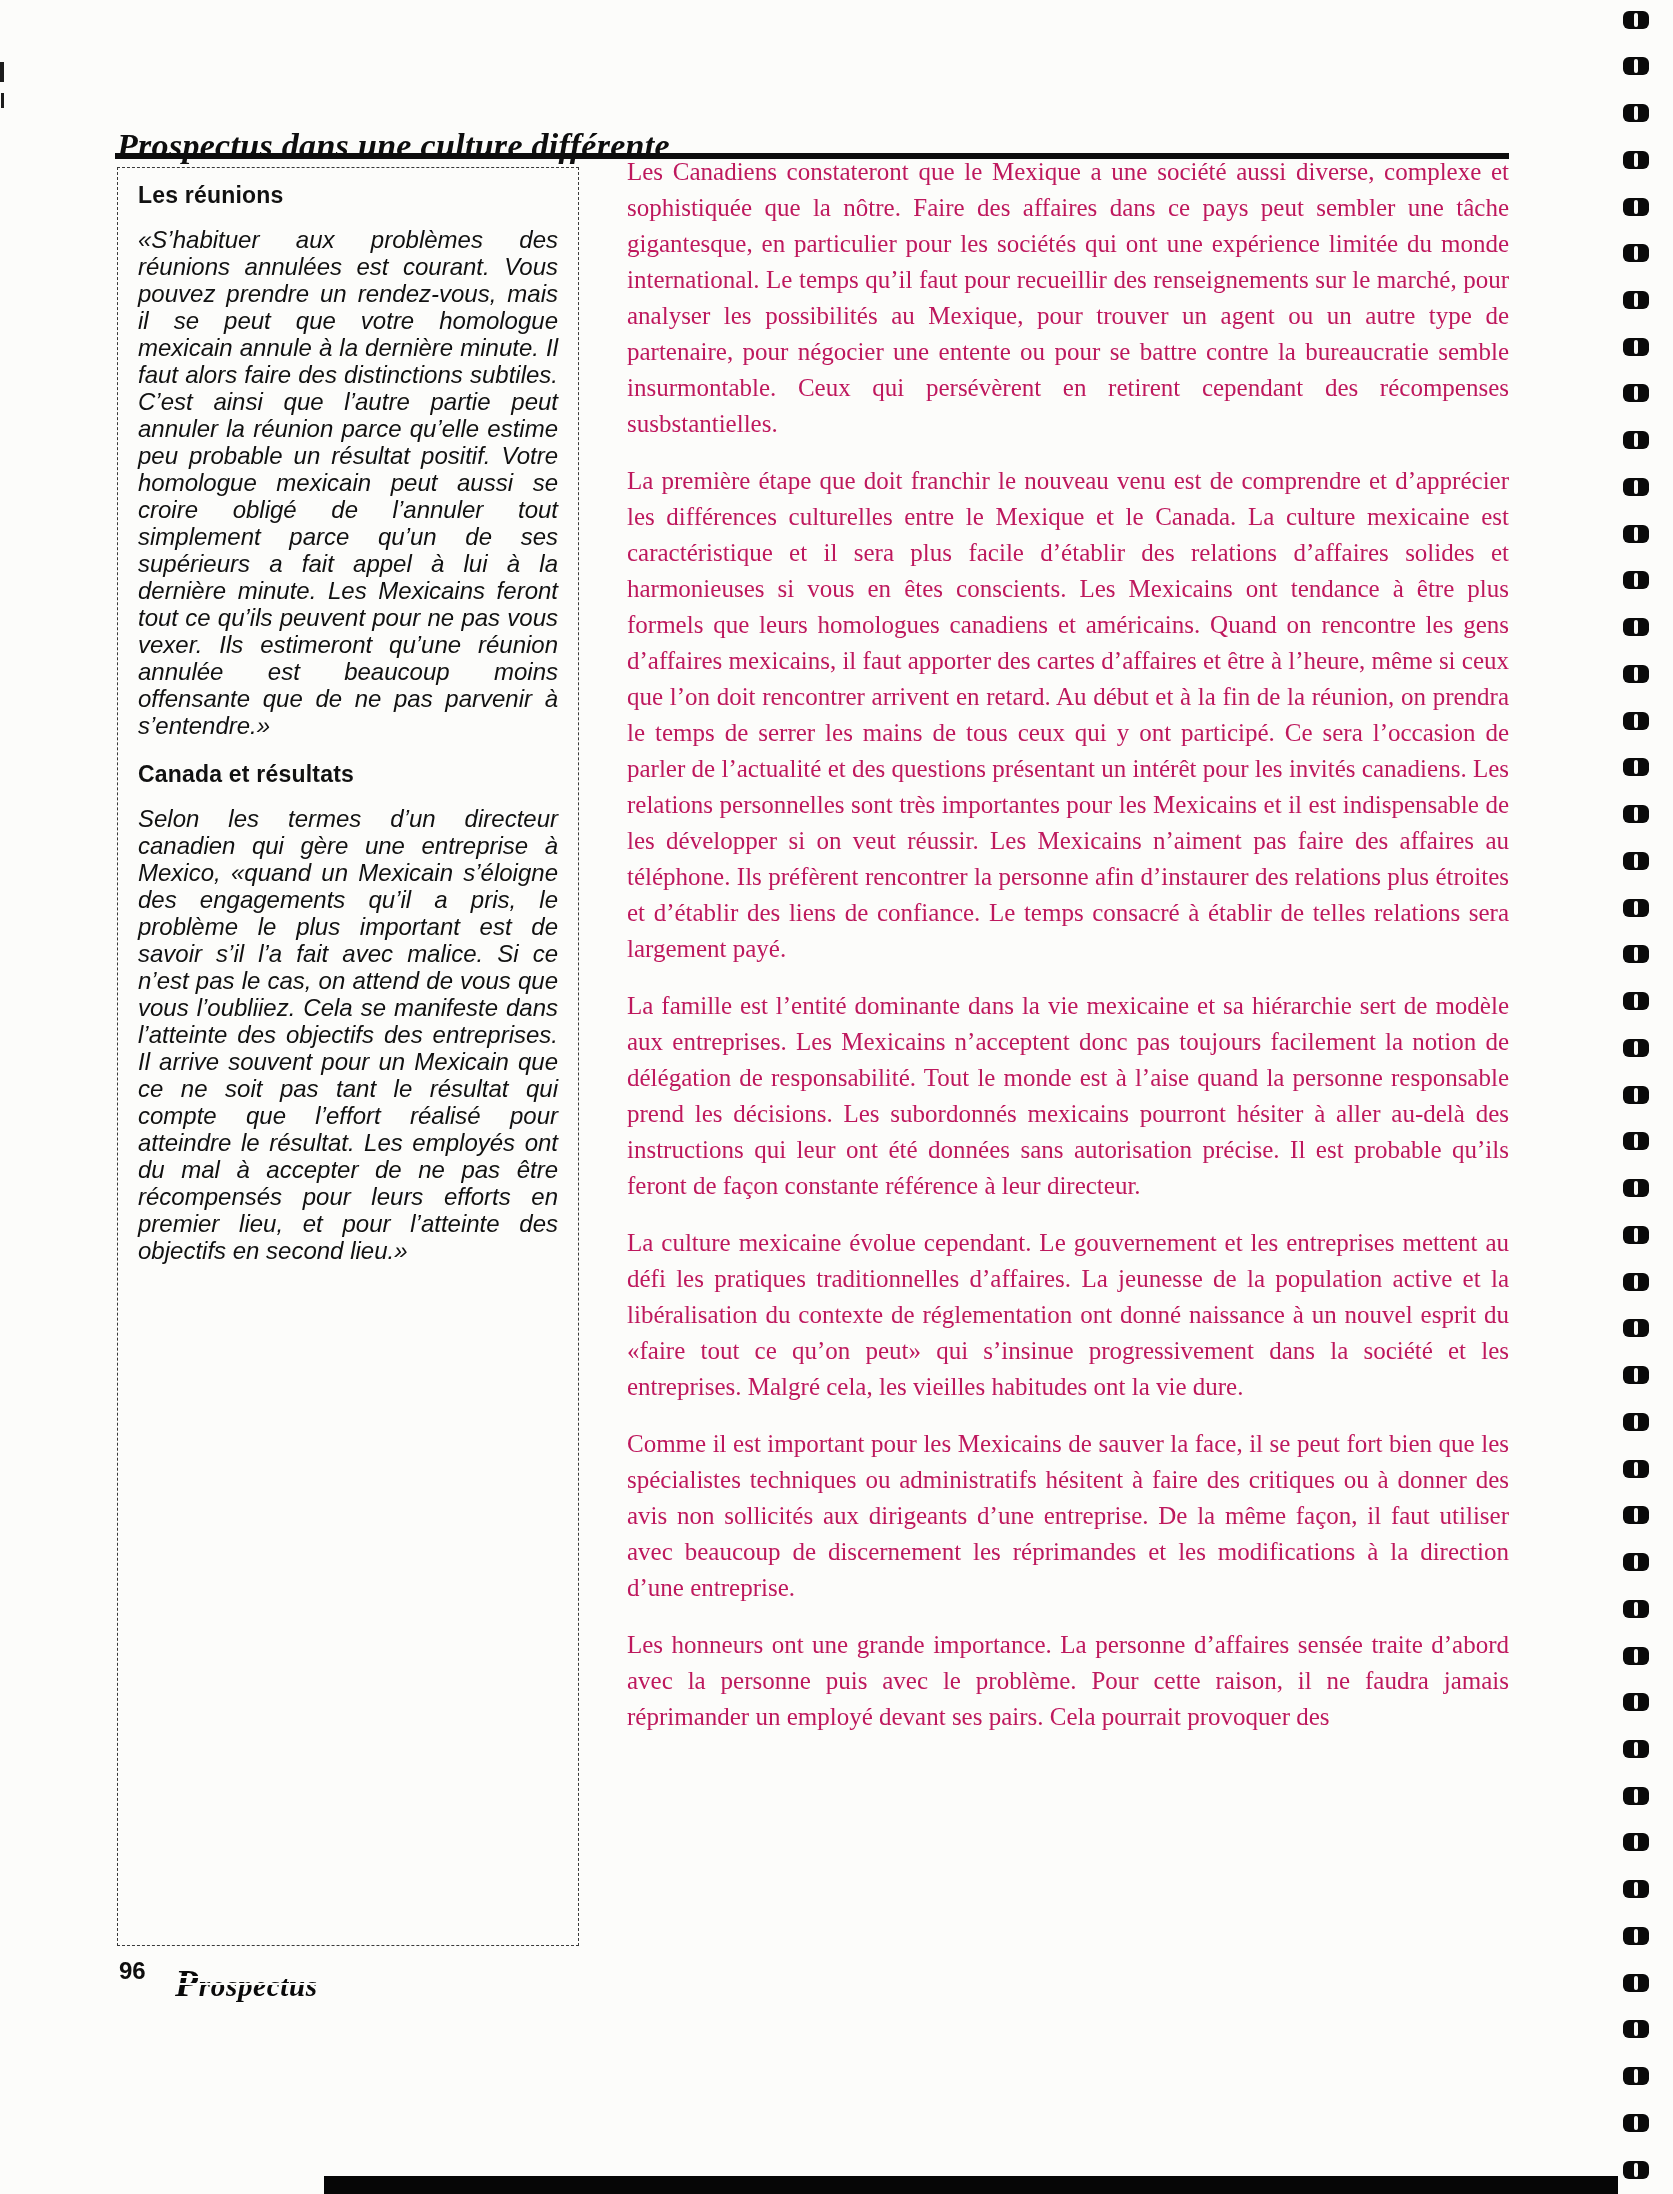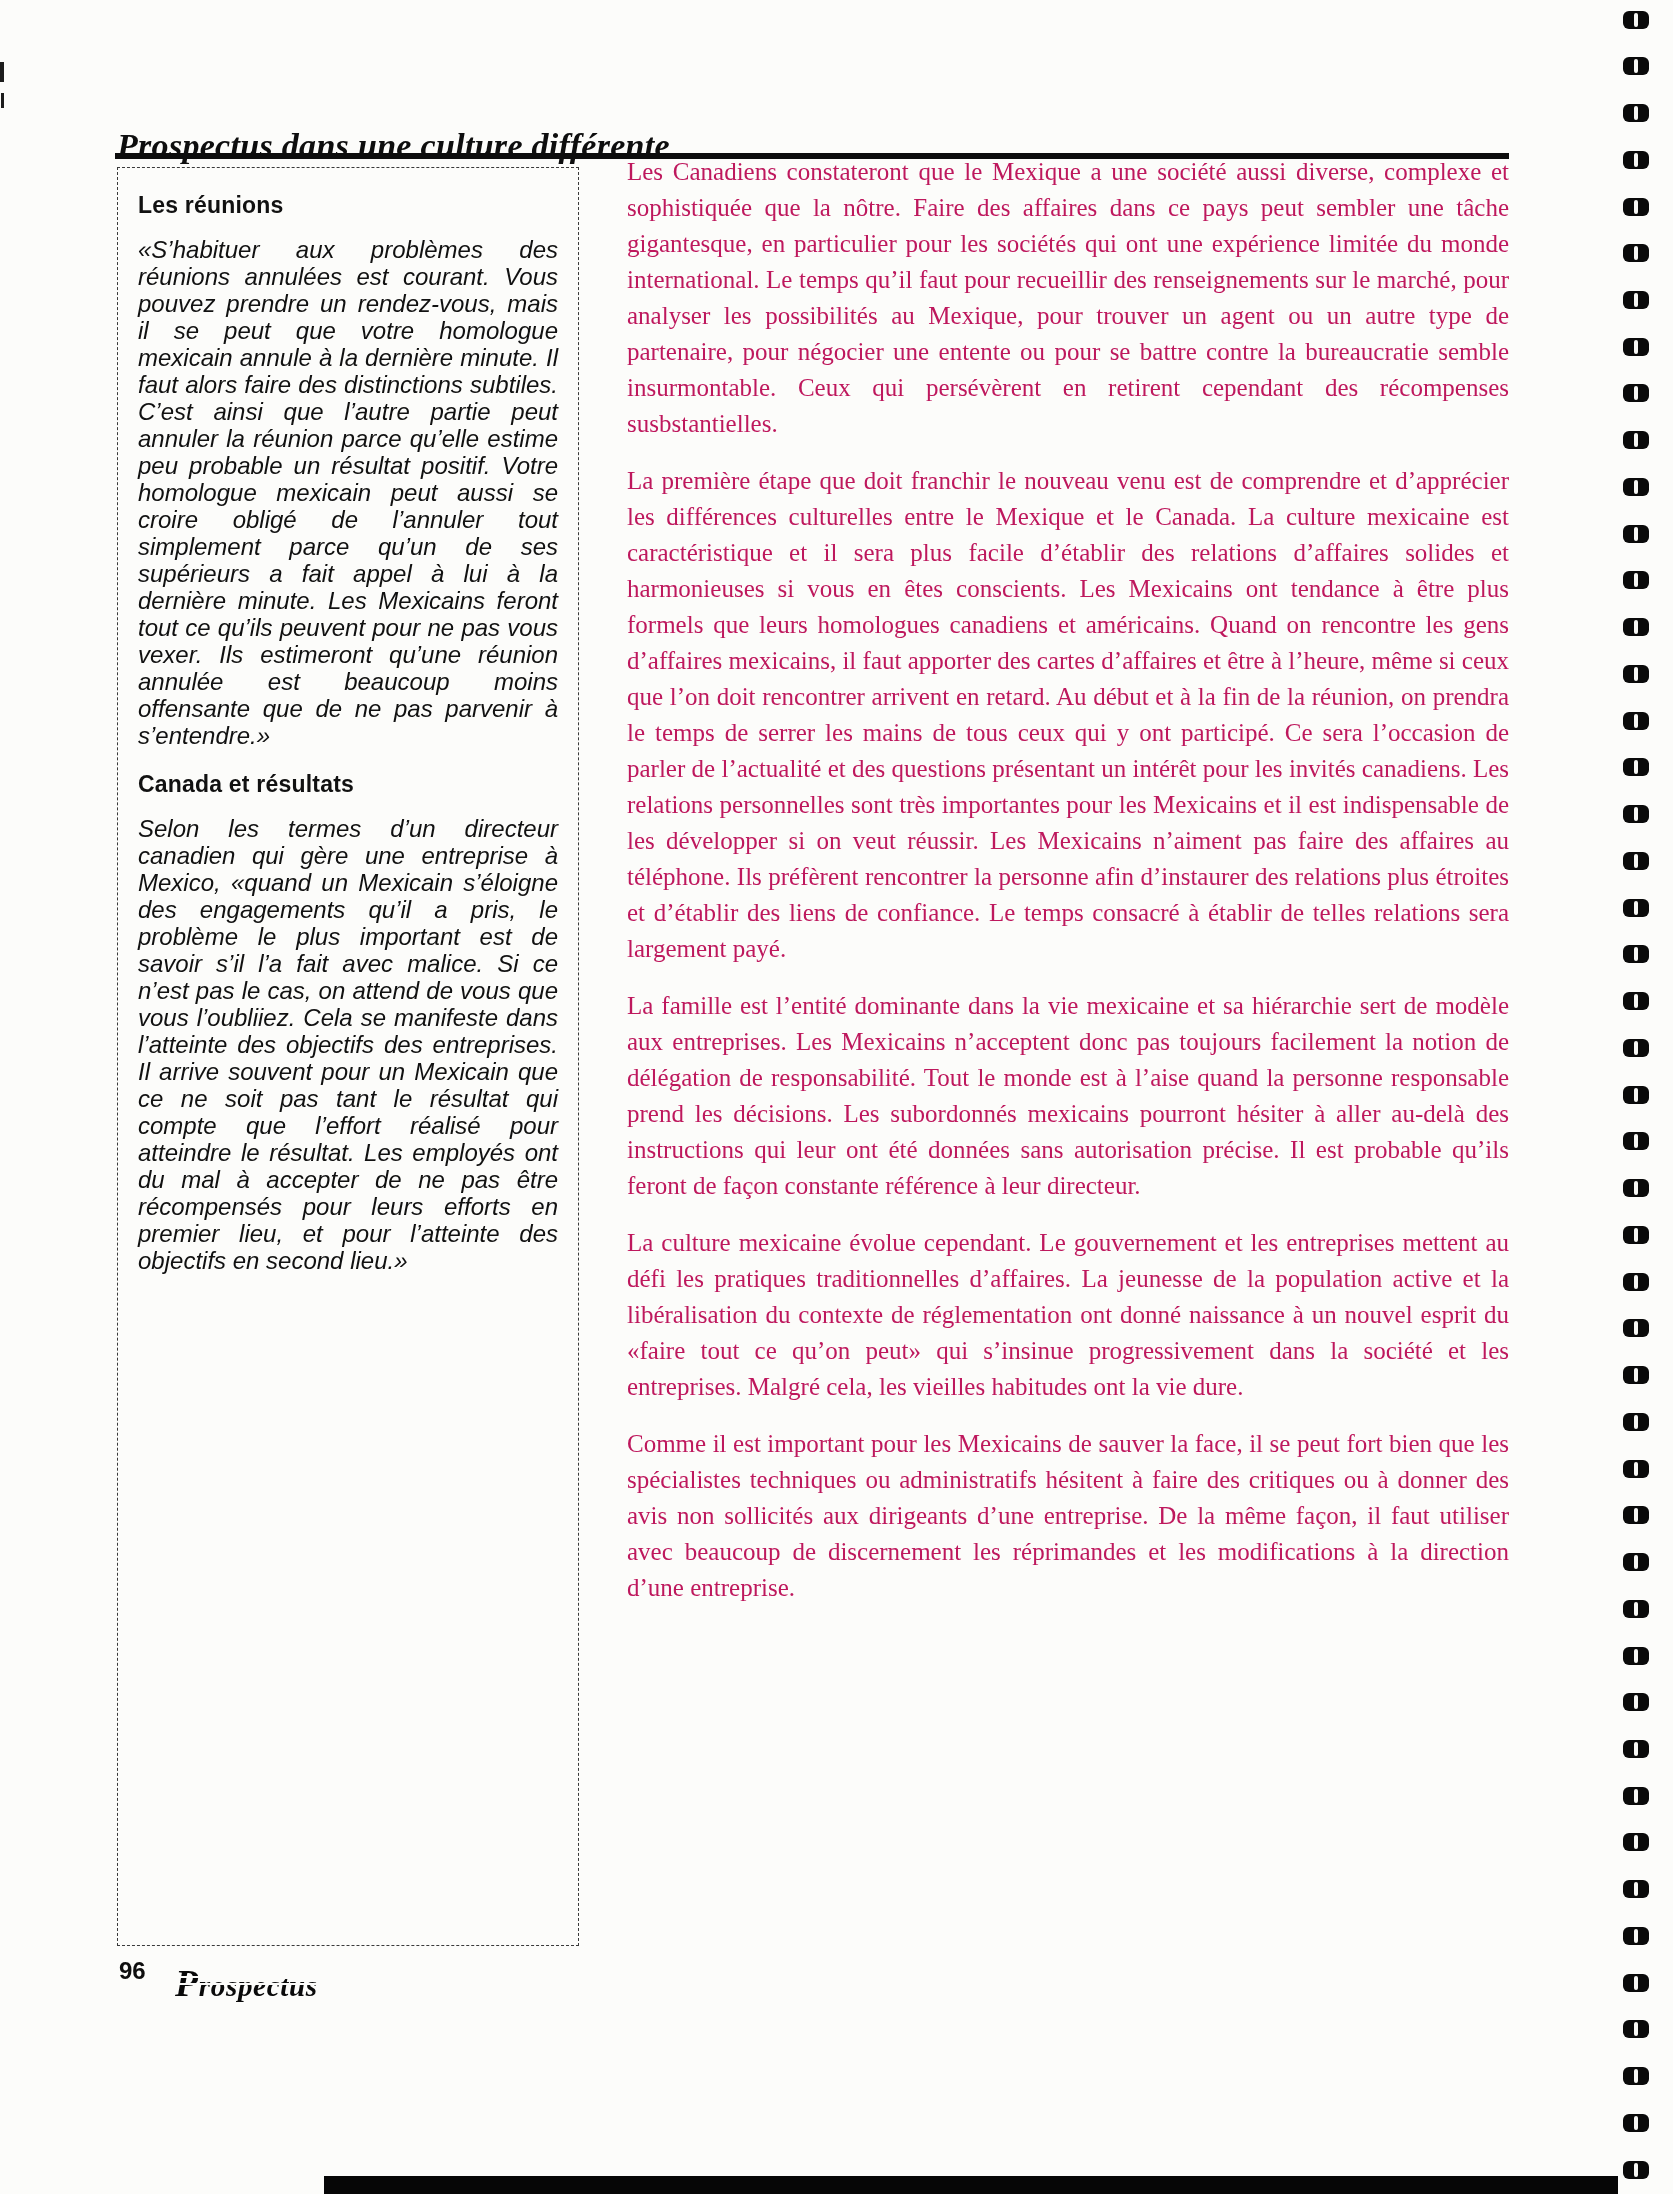--- a/index.html
+++ b/index.html
@@ -18,21 +18,21 @@
     color:#0e0e0e;
   }
   .title-rule{
     position:absolute;left:115px;top:153px;width:1394px;height:6px;background:#0d0d0d;
   }
 
   
   .sidebar-box{
     position:absolute;left:117px;top:167px;width:462px;height:1779px;
     border:1.3px dashed #3a3a3a;box-sizing:border-box;
-    padding:21px 20px 20px 20px;
+    padding:11px 20px 20px 20px;
     font-family:"Liberation Sans", sans-serif;color:#111;
   }
   .sidebar-heading{
     font-size:23px;font-weight:bold;font-style:normal;
     margin:2.6px 0 17px 0;letter-spacing:0.2px;
   }
   .sidebar-quote{
     font-size:24px;font-style:italic;line-height:27px;text-align:justify;
     margin:0 0 22.4px 0;
   }
@@ -105,20 +105,21 @@
     <h2 class="sidebar-heading second">Canada et résultats</h2>
     <p class="sidebar-quote">Selon les termes d’un directeur canadien qui gère une entreprise à Mexico, «quand un Mexicain s’éloigne des engagements qu’il a pris, le problème le plus important est de savoir s’il l’a fait avec malice. Si ce n’est pas le cas, on attend de vous que vous l’oubliiez. Cela se manifeste dans l’atteinte des objectifs des entreprises. Il arrive souvent pour un Mexicain que ce ne soit pas tant le résultat qui compte que l’effort réalisé pour atteindre le résultat. Les employés ont du mal à accepter de ne pas être récompensés pour leurs efforts en premier lieu, et pour l’atteinte des objectifs en second lieu.»</p>
   </aside>
 
   <main class="main-column">
     <p>Les Canadiens constateront que le Mexique a une société aussi diverse, complexe et sophistiquée que la nôtre.  Faire des affaires dans ce pays peut sembler une tâche gigantesque, en particulier pour les sociétés qui ont une expérience limitée du monde international.  Le temps qu’il faut pour recueillir des renseignements sur le marché, pour analyser les possibilités au Mexique, pour trouver un agent ou un autre type de partenaire, pour négocier une entente ou pour se battre contre la bureaucratie semble insurmontable.  Ceux qui persévèrent en retirent cependant des récompenses susbstantielles.</p>
     <p>La première étape que doit franchir le nouveau venu est de comprendre et d’apprécier les différences culturelles entre le Mexique et le Canada.  La culture mexicaine est caractéristique et il sera plus facile d’établir des relations d’affaires solides et harmonieuses si vous en êtes conscients.  Les Mexicains ont tendance à être plus formels que leurs homologues canadiens et américains.  Quand on rencontre les gens d’affaires mexicains, il faut apporter des cartes d’affaires et être à l’heure, même si ceux que l’on doit rencontrer arrivent en retard.  Au début et à la fin de la réunion, on prendra le temps de serrer les mains de tous ceux qui y ont participé.  Ce sera l’occasion de parler de l’actualité et des questions présentant un intérêt pour les invités canadiens.  Les relations personnelles sont très importantes pour les Mexicains et il est indispensable de les développer si on veut réussir.  Les Mexicains n’aiment pas faire des affaires au téléphone.  Ils préfèrent rencontrer la personne afin d’instaurer des relations plus étroites et d’établir des liens de confiance.  Le temps consacré à établir de telles relations sera largement payé.</p>
     <p>La famille est l’entité dominante dans la vie mexicaine et sa hiérarchie sert de modèle aux entreprises.  Les Mexicains n’acceptent donc pas toujours facilement la notion de délégation de responsabilité.  Tout le monde est à l’aise quand la personne responsable prend les décisions.  Les subordonnés mexicains pourront hésiter à aller au-delà des instructions qui leur ont été données sans autorisation précise.  Il est probable qu’ils feront de façon constante référence à leur directeur.</p>
     <p>La culture mexicaine évolue cependant.  Le gouvernement et les entreprises mettent au défi les pratiques traditionnelles d’affaires.  La jeunesse de la population active et la libéralisation du contexte de réglementation ont donné naissance à un nouvel esprit du «faire tout ce qu’on peut» qui s’insinue progressivement dans la société et les entreprises.  Malgré cela, les vieilles habitudes ont la vie dure.</p>
     <p>Comme il est important pour les Mexicains de sauver la face, il se peut fort bien que les spécialistes techniques ou administratifs hésitent à faire des critiques ou à donner des avis non sollicités aux dirigeants d’une entreprise.  De la même façon, il faut utiliser avec beaucoup de discernement les réprimandes et les modifications à la direction d’une entreprise.</p>
+    <p>Les honneurs ont une grande importance.  La personne d’affaires sensée traite d’abord avec la personne puis avec le problème.  Pour cette raison, il ne faudra jamais réprimander un employé devant ses pairs.  Cela pourrait provoquer des</p>
   </main>
 
   <div class="page-number">96</div>
   <div class="logo">
     <span class="logo-text">Prospectus</span>
     <div class="logo-stripe s1"></div>
     <div class="logo-stripe s2"></div>
   </div>
 
   <div class="binding-strip">

